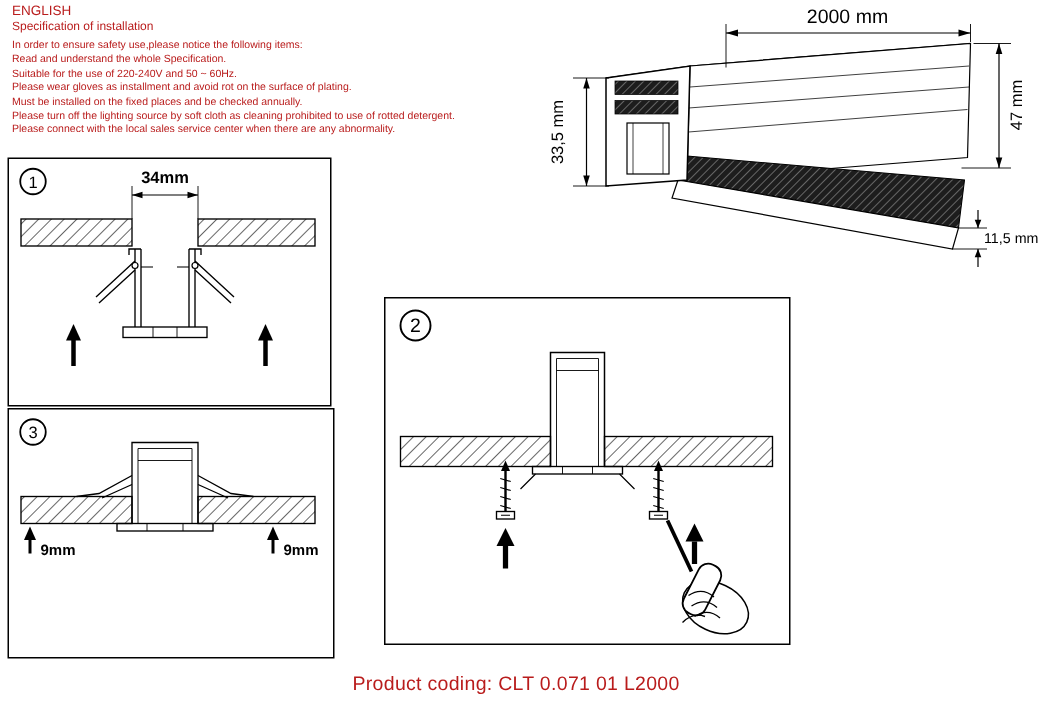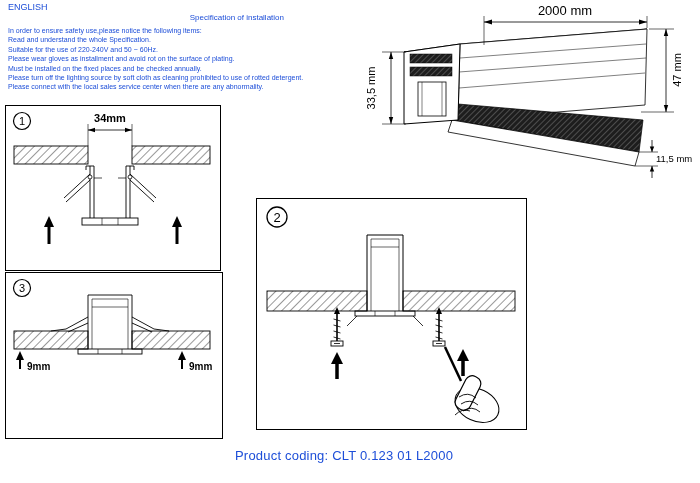--- a/index.html
+++ b/index.html
@@ -1,20 +1,20 @@
 <!DOCTYPE html>
 <html><head>
 <meta charset="utf-8">
 <style>
   html,body{margin:0;padding:0;background:#fff;}
   .page{position:relative;width:700px;height:483px;background:#ffffff;
-        font-family:"Liberation Sans",sans-serif;color:#1d4ed8;overflow:hidden;}
+        font-family:"Liberation Sans",sans-serif;color:#b91c1c;overflow:hidden;}
   .abs{position:absolute;}
   .lang{left:8px;top:2px;font-size:9px;}
-  .spec-title{left:8px;top:13px;width:276px;text-align:right;font-size:8px;}
+  .spec-title{left:8px;top:13px;width:276px;text-align:left;font-size:8px;}
   .spec-lines{left:8px;top:26px;width:320px;font-size:7px;line-height:9.4px;}
   .box{position:absolute;border:1px solid #000;background:#fff;}
   .box1{left:5px;top:105px;width:214px;height:164px;}
   .box3{left:5px;top:272px;width:216px;height:165px;}
   .box2{left:256px;top:198px;width:269px;height:230px;}
   .tech{left:364px;top:0px;width:335px;height:196px;}
   .footer{left:235px;top:448px;font-size:13px;letter-spacing:.2px;}
   svg{display:block;}
   svg text{font-family:"Liberation Sans",sans-serif;fill:#000;}
   .ln{stroke:#000;fill:none;}
@@ -236,15 +236,15 @@
       </g>
       <g>
         <line x1="188" y1="148" x2="204" y2="182" stroke="#000" stroke-width="2.5"></line>
         <ellipse cx="220" cy="206" rx="23" ry="16" transform="rotate(25 220 206)" fill="#fff" stroke="#000" stroke-width="1"></ellipse>
         <rect x="-8" y="-18" width="16" height="36" rx="7" transform="translate(211,194) rotate(27)" fill="#fff" stroke="#000" stroke-width="1.2"></rect>
         <path class="ln" d="M202,198 Q211,192 219,199 M204,205 Q213,199 221,206 M206,212 Q215,206 223,213 M198,216 Q205,209 213,212" stroke-width="0.9"></path>
       </g>
     </svg>
   </div>
 
-  <div class="abs footer">Product coding: CLT 0.123 01 L2000</div>
+  <div class="abs footer">Product coding: CLT 0.071 01 L2000</div>
 
 </div>
 
 </body></html>

